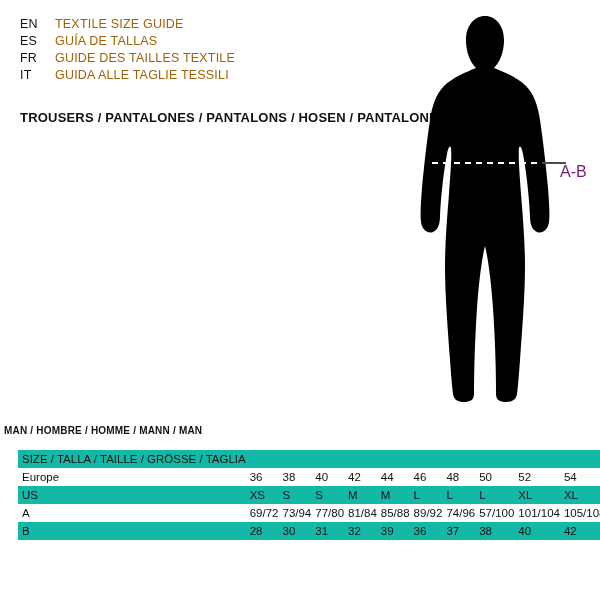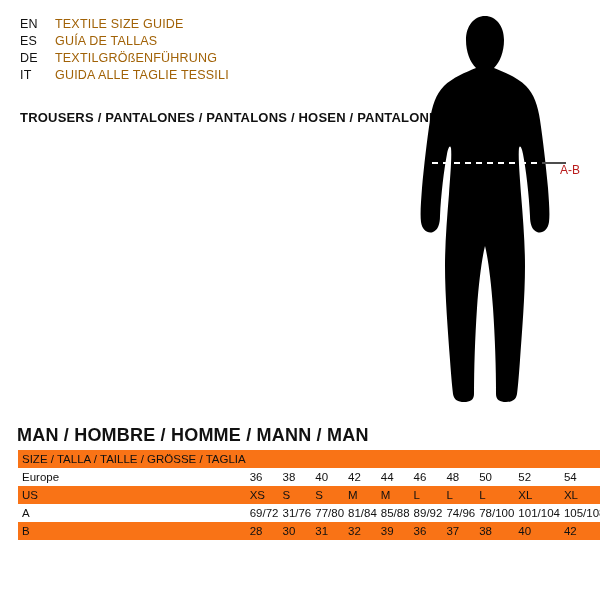--- a/index.html
+++ b/index.html
@@ -63,49 +63,49 @@
     width: 200px;
     height: 400px;
   }
   .figure svg {
     display: block;
   }
   .ab-label {
     position: absolute;
     left: 160px;
     top: 155px;
-    font-size: 12px;
-    color: #b91c1c;
+    font-size: 16px;
+    color: #701a75;
   }
 
   
   .table-caption {
     position: absolute;
-    left: 17px;
+    left: 4px;
     top: 425px;
-    font-size: 18px;
+    font-size: 10px;
     font-weight: bold;
     letter-spacing: 0.2px;
   }
 
   table.size-table {
     position: absolute;
     left: 18px;
     top: 450px;
     width: 564px;
     border-collapse: collapse;
     font-size: 11.5px;
   }
   table.size-table td {
     padding: 3px 0 3px 4px;
     color: #111;
     white-space: nowrap;
   }
   table.size-table tr.shaded td {
-    background: #f97316;
+    background: #14b8a6;
   }
   table.size-table td.label-col {
     width: 86px;
   }
   table.size-table td.val {
     width: 52px;
     margin-left: 36px;
   }
 
   .footnotes {
@@ -127,22 +127,22 @@
   <div class="lang-block">
     <div class="lang-row">
       <span class="lang-code">EN</span>
       <span class="lang-text">TEXTILE SIZE GUIDE</span>
     </div>
     <div class="lang-row">
       <span class="lang-code">ES</span>
       <span class="lang-text">GUÍA DE TALLAS</span>
     </div>
     <div class="lang-row">
-      <span class="lang-code">DE</span>
-      <span class="lang-text">TEXTILGRÖßENFÜHRUNG</span>
+      <span class="lang-code">FR</span>
+      <span class="lang-text">GUIDE DES TAILLES TEXTILE</span>
     </div>
     <div class="lang-row">
       <span class="lang-code">IT</span>
       <span class="lang-text">GUIDA ALLE TAGLIE TESSILI</span>
     </div>
   </div>
 
   <div class="section-title">TROUSERS / PANTALONES / PANTALONS / HOSEN / PANTALONI</div>
 
   <div class="figure">
@@ -235,27 +235,27 @@
         <td class="val">L</td>
         <td class="val">L</td>
         <td class="val">L</td>
         <td class="val">XL</td>
         <td class="val">XL</td>
 
       </tr>
       <tr>
         <td class="label-col">A</td>
         <td class="val">69/72</td>
-        <td class="val">31/76</td>
+        <td class="val">73/94</td>
         <td class="val">77/80</td>
         <td class="val">81/84</td>
         <td class="val">85/88</td>
         <td class="val">89/92</td>
         <td class="val">74/96</td>
-        <td class="val">78/100</td>
+        <td class="val">57/100</td>
         <td class="val">101/104</td>
         <td class="val">105/108</td>
 
       </tr>
       <tr class="shaded">
         <td class="label-col">B</td>
         <td class="val">28</td>
         <td class="val">30</td>
         <td class="val">31</td>
         <td class="val">32</td>

